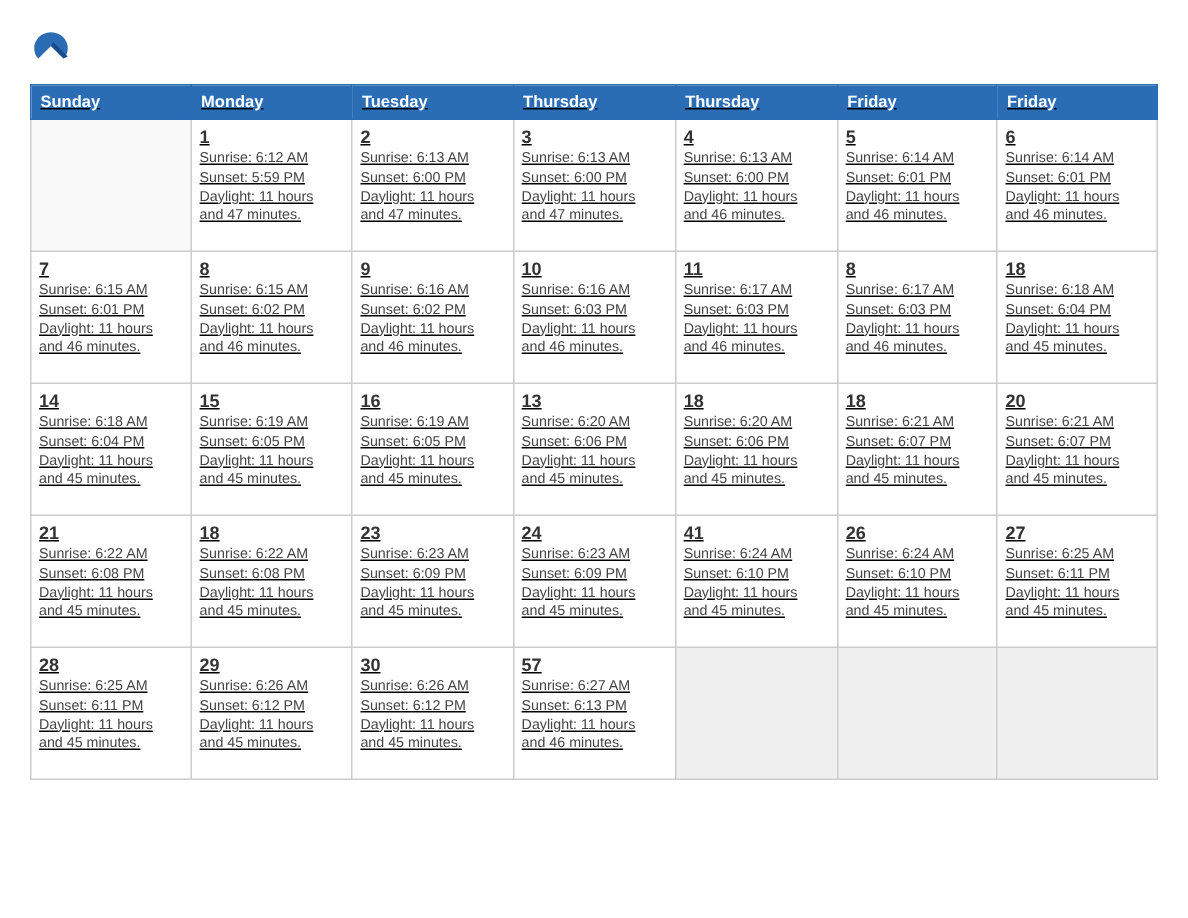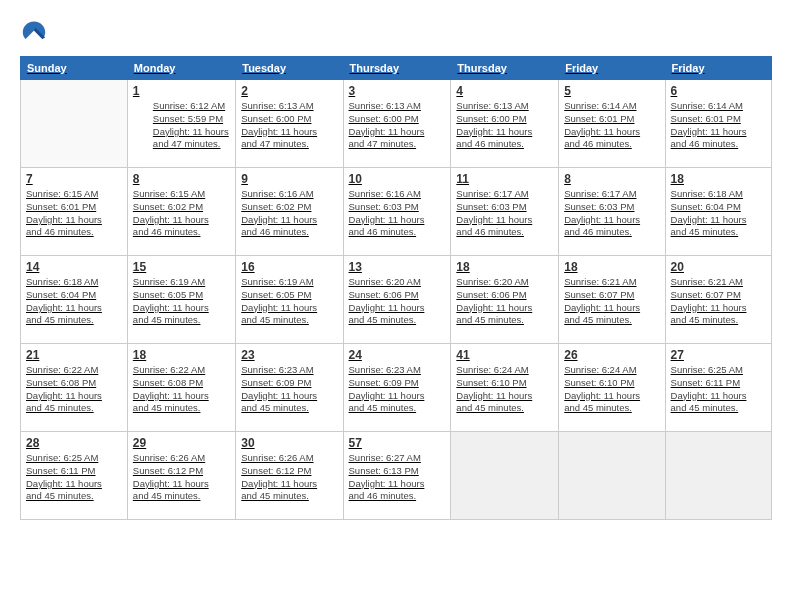--- a/index.html
+++ b/index.html
@@ -131,21 +131,21 @@
           <th>Thursday</th>
           <th>Friday</th>
           <th>Friday</th>
         </tr>
     </thead>
     <tbody id="calendar-body">
         <tr>
           <td class="empty"></td>
           <td>
             <span class="day-num">1</span>
-            <div class="day-info" style="white-space: pre-line; margin-left: 20px;">Sunrise: 6:12 AM
+            <div class="day-info" style="white-space: pre-line;">Sunrise: 6:12 AM
 Sunset: 5:59 PM
 Daylight: 11 hours
 and 47 minutes.</div>
           </td>
           <td>
             <span class="day-num">2</span>
             <div class="day-info" style="white-space: pre-line;">Sunrise: 6:13 AM
 Sunset: 6:00 PM
 Daylight: 11 hours
 and 47 minutes.</div>

